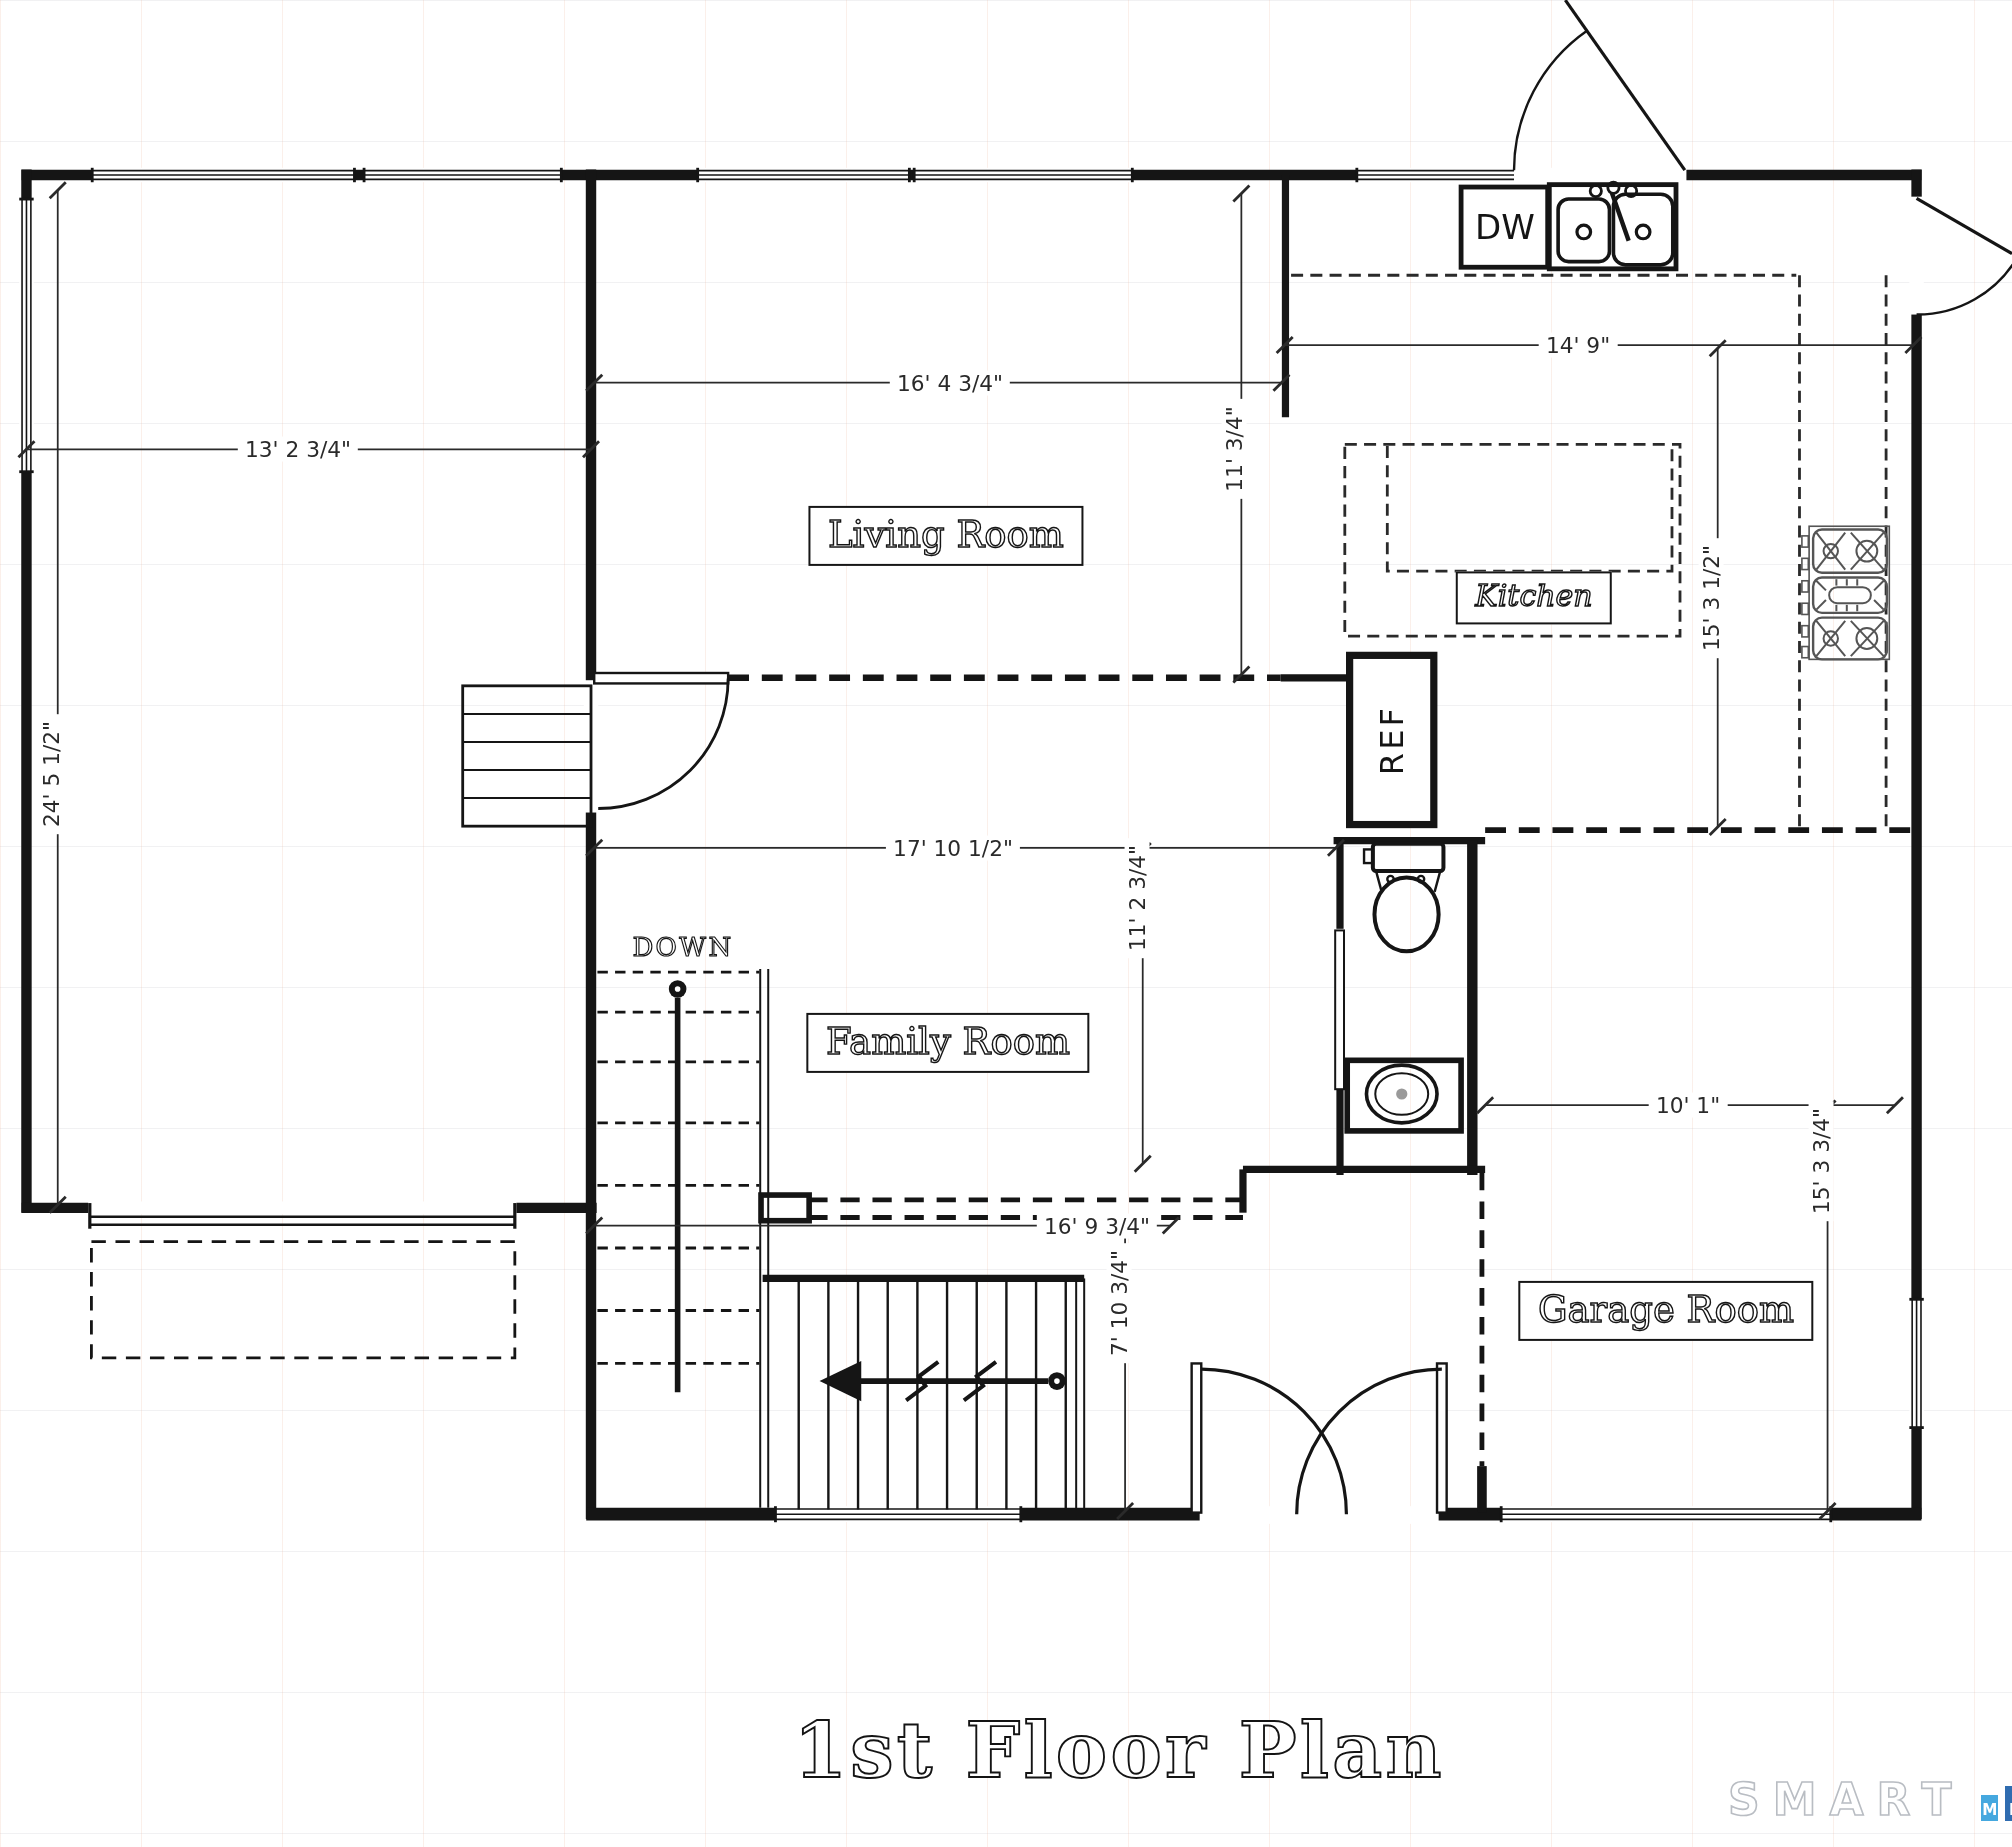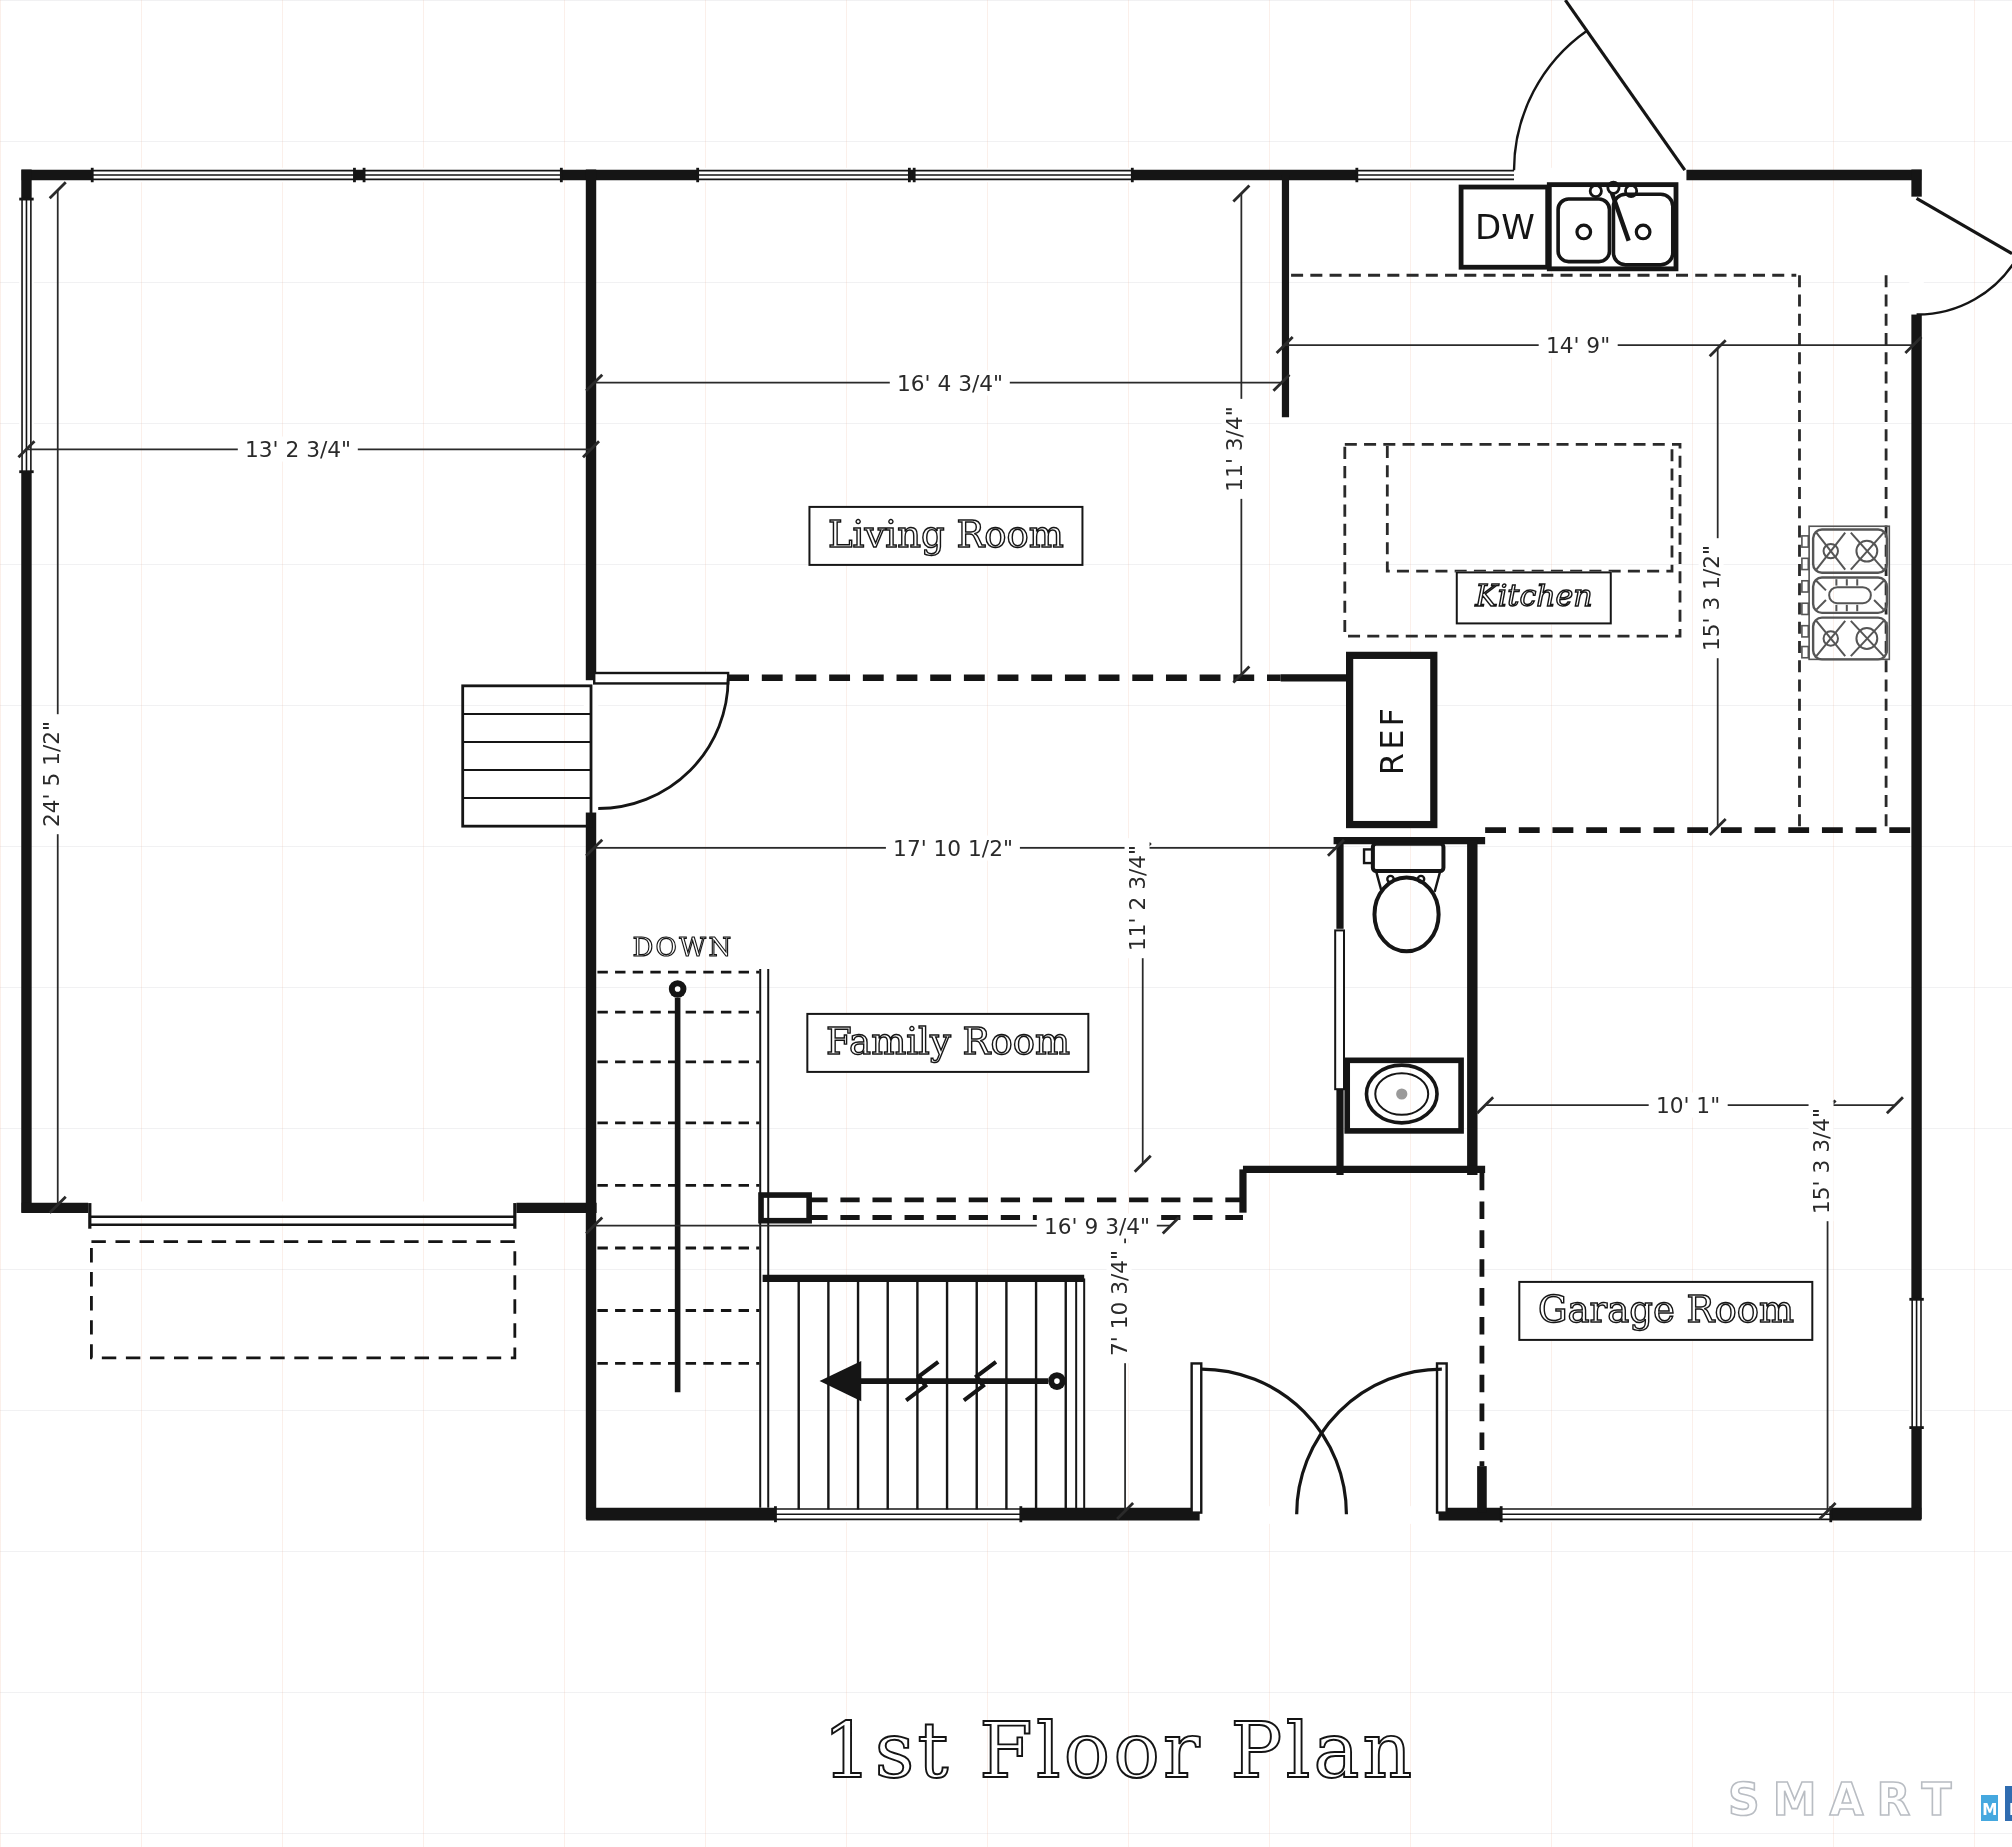--- a/index.html
+++ b/index.html
@@ -35,21 +35,21 @@
     transform:translate(-50%,-50%) rotate(-90deg);background:transparent;
   }
   .dw{font-family:"DejaVu Sans", sans-serif;color:#141414;font-size:34px;background:transparent;}
   .dim{
     font-size:21.7px;color:#2a2a2a;background:#fff;padding:1.6px 7.2px;
     font-family:"DejaVu Sans", sans-serif;
   }
   .dim.v{transform:translate(-50%,-50%) rotate(-90deg);}
   .title{
     font-family:"DejaVu Serif", serif;font-size:77px;letter-spacing:3.2px;
-    color:#fff;-webkit-text-stroke:1.9px #141414;text-shadow:0 0 0.8px #141414;
+    color:#fff;-webkit-text-stroke:1.9px #141414;text-shadow:0 0 0.8px #141414;font-weight:bold;
   }
   .logo{
     position:absolute;left:1694px;top:1774px;display:flex;align-items:flex-end;z-index:3;
   }
   .logo-word{
     font-family:"DejaVu Sans", sans-serif;font-size:44px;font-weight:bold;letter-spacing:13px;
     color:#fff;-webkit-text-stroke:1.6px #b9bdc3;line-height:.95;margin-right:9.6px;margin-left:34px;
   }
   .logo-bar{
     display:flex;flex-direction:column;justify-content:flex-end;align-items:center;

